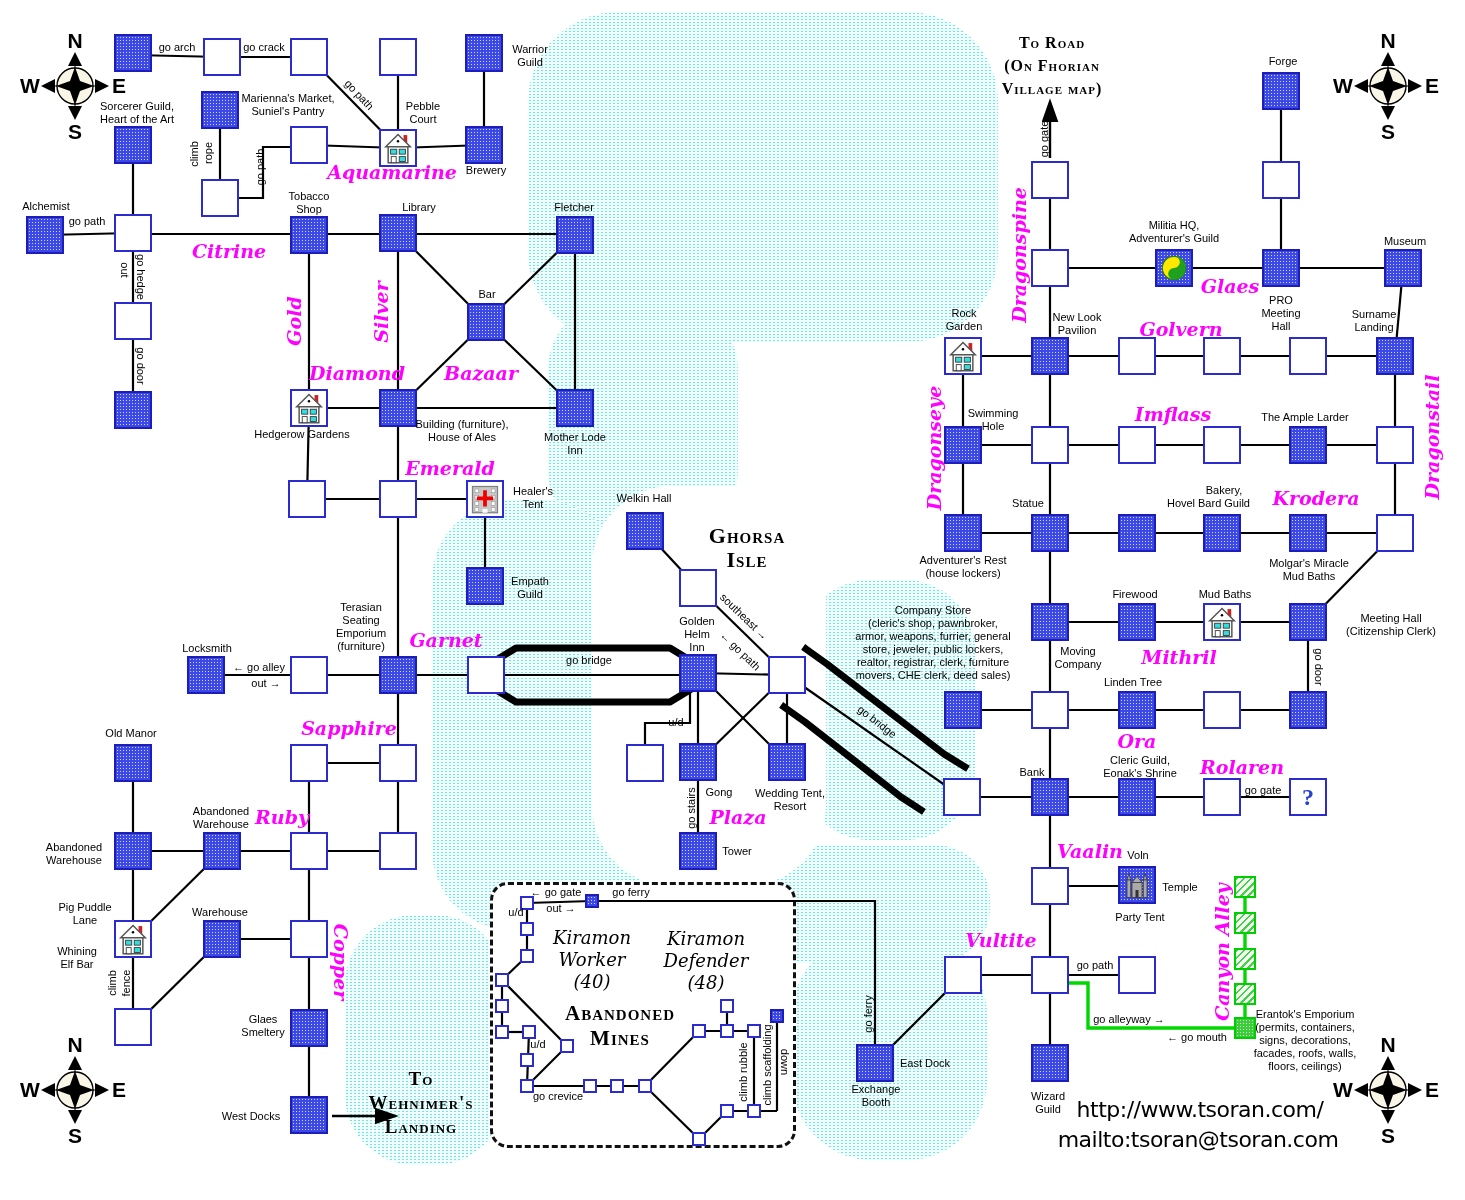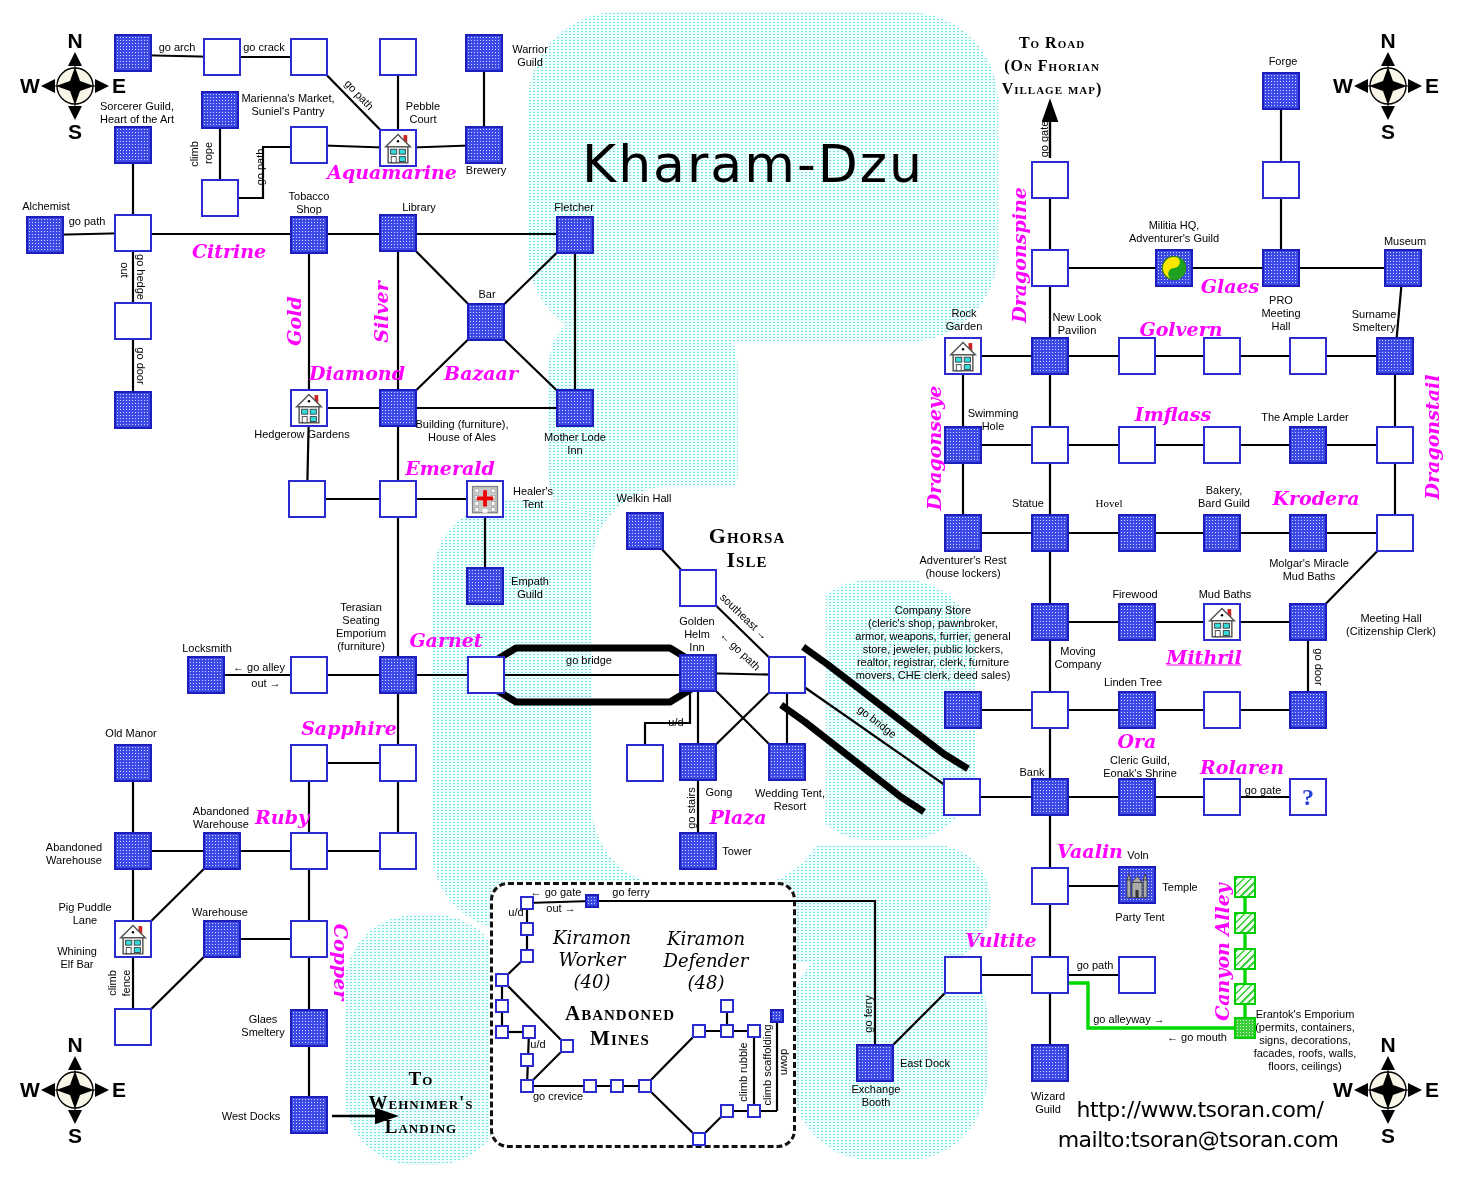--- a/index.html
+++ b/index.html
@@ -340,21 +340,20 @@
     <div class="node" style="left: 617px; top: 1086px; width: 14px; height: 14px;"></div>
     <div class="node" style="left: 645px; top: 1086px; width: 14px; height: 14px;"></div>
     <div class="node" style="left: 699px; top: 1031px; width: 14px; height: 14px;"></div>
     <div class="node" style="left: 727px; top: 1006px; width: 14px; height: 14px;"></div>
     <div class="node" style="left: 727px; top: 1031px; width: 14px; height: 14px;"></div>
     <div class="node" style="left: 754px; top: 1031px; width: 14px; height: 14px;"></div>
     <div class="node" style="left: 727px; top: 1111px; width: 14px; height: 14px;"></div>
     <div class="node" style="left: 754px; top: 1111px; width: 14px; height: 14px;"></div>
     <div class="node" style="left: 699px; top: 1139px; width: 14px; height: 14px;"></div>
     <div class="node f" style="left: 777px; top: 1016px; width: 14px; height: 14px;"></div>
-    <div class="lbl ttl" style="left: 753px; top: 164px; transform: translate(-50%, -50%) rotate(0deg);">Kharam-Dzu</div>
     <div class="lbl url" style="left: 1200px; top: 1109px; transform: translate(-50%, -50%) rotate(0deg);">http://www.tsoran.com/</div>
     <div class="lbl url" style="left: 1198px; top: 1139px; transform: translate(-50%, -50%) rotate(0deg);">mailto:tsoran@tsoran.com</div>
     <div class="lbl " style="left: 177px; top: 47px; transform: translate(-50%, -50%) rotate(0deg);">go arch</div>
     <div class="lbl " style="left: 264px; top: 47px; transform: translate(-50%, -50%) rotate(0deg);">go crack</div>
     <div class="lbl " style="left: 359px; top: 95px; transform: translate(-50%, -50%) rotate(47deg);">go path</div>
     <div class="lbl " style="left: 137px; top: 113px; transform: translate(-50%, -50%) rotate(0deg);">Sorcerer Guild,
 Heart of the Art</div>
     <div class="lbl " style="left: 288px; top: 105px; transform: translate(-50%, -50%) rotate(0deg);">Marienna's Market,
 Suniel's Pantry</div>
     <div class="lbl " style="left: 423px; top: 113px; transform: translate(-50%, -50%) rotate(0deg);">Pebble
@@ -452,45 +451,45 @@
     <div class="lbl st" style="left: 1019px; top: 255px; transform: translate(-50%, -50%) rotate(-90deg);">Dragonspine</div>
     <div class="lbl " style="left: 1174px; top: 232px; transform: translate(-50%, -50%) rotate(0deg);">Militia HQ,
 Adventurer's Guild</div>
     <div class="lbl " style="left: 1283px; top: 61px; transform: translate(-50%, -50%) rotate(0deg);">Forge</div>
     <div class="lbl " style="left: 1405px; top: 241px; transform: translate(-50%, -50%) rotate(0deg);">Museum</div>
     <div class="lbl st" style="left: 1230px; top: 286px; transform: translate(-50%, -50%) rotate(0deg);">Glaes</div>
     <div class="lbl " style="left: 1281px; top: 313px; transform: translate(-50%, -50%) rotate(0deg);">PRO
 Meeting
 Hall</div>
     <div class="lbl " style="left: 1374px; top: 321px; transform: translate(-50%, -50%) rotate(0deg);">Surname
-Smeltery</div>
+Landing</div>
     <div class="lbl " style="left: 964px; top: 320px; transform: translate(-50%, -50%) rotate(0deg);">Rock
 Garden</div>
     <div class="lbl " style="left: 1077px; top: 324px; transform: translate(-50%, -50%) rotate(0deg);">New Look
 Pavilion</div>
     <div class="lbl st" style="left: 1181px; top: 329px; transform: translate(-50%, -50%) rotate(0deg);">Golvern</div>
     <div class="lbl " style="left: 993px; top: 420px; transform: translate(-50%, -50%) rotate(0deg);">Swimming
 Hole</div>
     <div class="lbl st" style="left: 1173px; top: 414px; transform: translate(-50%, -50%) rotate(0deg);">Imflass</div>
     <div class="lbl " style="left: 1305px; top: 417px; transform: translate(-50%, -50%) rotate(0deg);">The Ample Larder</div>
     <div class="lbl st" style="left: 934px; top: 448px; transform: translate(-50%, -50%) rotate(-90deg);">Dragonseye</div>
     <div class="lbl st" style="left: 1432px; top: 437px; transform: translate(-50%, -50%) rotate(-90deg);">Dragonstail</div>
     <div class="lbl " style="left: 1028px; top: 503px; transform: translate(-50%, -50%) rotate(0deg);">Statue</div>
-    <div class="lbl " style="left: 1109px; top: 503px; transform: translate(-50%, -50%) rotate(0deg); font-family: Liberation Serif, serif;">Hovel</div>
+    <div class="lbl " style="left: 1181px; top: 503px; transform: translate(-50%, -50%) rotate(0deg);">Hovel</div>
     <div class="lbl " style="left: 1224px; top: 497px; transform: translate(-50%, -50%) rotate(0deg);">Bakery,
 Bard Guild</div>
     <div class="lbl st" style="left: 1316px; top: 498px; transform: translate(-50%, -50%) rotate(0deg);">Krodera</div>
     <div class="lbl " style="left: 1309px; top: 570px; transform: translate(-50%, -50%) rotate(0deg);">Molgar's Miracle
 Mud Baths</div>
     <div class="lbl " style="left: 1135px; top: 594px; transform: translate(-50%, -50%) rotate(0deg);">Firewood</div>
     <div class="lbl " style="left: 1225px; top: 594px; transform: translate(-50%, -50%) rotate(0deg);">Mud Baths</div>
     <div class="lbl " style="left: 1391px; top: 625px; transform: translate(-50%, -50%) rotate(0deg);">Meeting Hall
 (Citizenship Clerk)</div>
     <div class="lbl " style="left: 1318px; top: 667px; transform: translate(-50%, -50%) rotate(90deg);">go door</div>
-    <div class="lbl st" style="left: 1204px; top: 657px; transform: translate(-50%, -50%) rotate(0deg); text-decoration: underline;">Mithril</div>
+    <div class="lbl st" style="left: 1179px; top: 657px; transform: translate(-50%, -50%) rotate(0deg);">Mithril</div>
     <div class="lbl " style="left: 1078px; top: 658px; transform: translate(-50%, -50%) rotate(0deg);">Moving
 Company</div>
     <div class="lbl " style="left: 1133px; top: 682px; transform: translate(-50%, -50%) rotate(0deg);">Linden Tree</div>
     <div class="lbl st" style="left: 1137px; top: 741px; transform: translate(-50%, -50%) rotate(0deg);">Ora</div>
     <div class="lbl " style="left: 1140px; top: 767px; transform: translate(-50%, -50%) rotate(0deg);">Cleric Guild,
 Eonak's Shrine</div>
     <div class="lbl " style="left: 1032px; top: 772px; transform: translate(-50%, -50%) rotate(0deg);">Bank</div>
     <div class="lbl st" style="left: 1242px; top: 767px; transform: translate(-50%, -50%) rotate(0deg);">Rolaren</div>
     <div class="lbl " style="left: 1263px; top: 790px; transform: translate(-50%, -50%) rotate(0deg);">go gate</div>
     <div class="lbl st" style="left: 1090px; top: 851px; transform: translate(-50%, -50%) rotate(0deg);">Vaalin</div>

